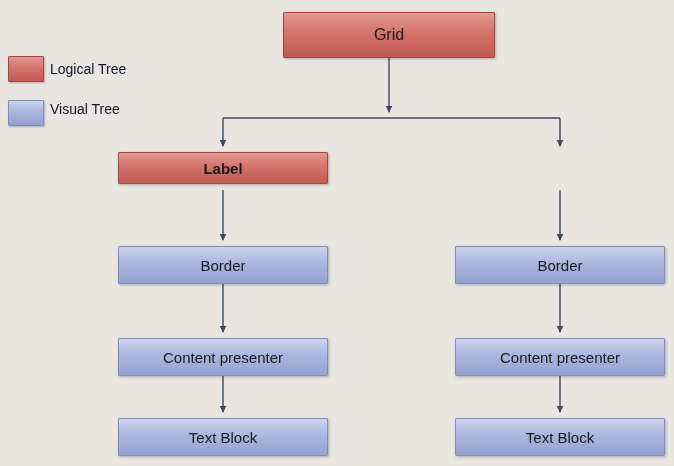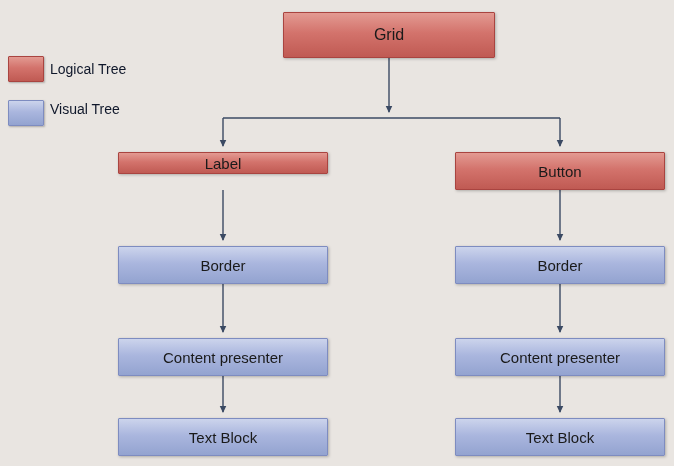--- a/index.html
+++ b/index.html
@@ -40,21 +40,21 @@
     background: linear-gradient(to bottom, #e39a92 0%, #d3736c 45%, #c05a53 100%);
     border: 1px solid #a94440;
   }
   .visual {
     background: linear-gradient(to bottom, #ccd4ec 0%, #aab6de 45%, #93a3d0 100%);
     border: 1px solid #7e8cc0;
     text-align: center;
   }
   
   .n-grid          { left: 283px; top: 12px;  width: 212px; height: 46px; font-size: 16px; }
-  .n-label         { left: 118px; top: 152px; width: 210px; height: 22px; }
+  .n-label         { left: 118px; top: 152px; width: 210px; height: 32px; font-weight: bold; }
   .n-button        { left: 455px; top: 152px; width: 210px; height: 38px; }
   .n-border-l      { left: 118px; top: 246px; width: 210px; height: 38px; }
   .n-border-r      { left: 455px; top: 246px; width: 210px; height: 38px; }
   .n-content-l     { left: 118px; top: 338px; width: 210px; height: 38px; }
   .n-content-r     { left: 455px; top: 338px; width: 210px; height: 38px; }
   .n-textblock-l   { left: 118px; top: 418px; width: 210px; height: 38px; }
   .n-textblock-r   { left: 455px; top: 418px; width: 210px; height: 38px; }
   
   .legend-swatch {
     position: absolute;
@@ -107,21 +107,20 @@
   <div class="legend-swatch logical"></div>
   <div class="legend-label l1">Logical Tree</div>
 
   <div class="legend-swatch visual"></div>
   <div class="legend-label l2">Visual Tree</div>
 
   <div class="node logical n-grid">Grid</div>
 
   <div class="node logical n-label">Label</div>
 
-  <div class="node logical n-button">Button</div>
 
   <div class="node visual n-border-l">Border</div>
 
   <div class="node visual n-border-r">Border</div>
 
   <div class="node visual n-content-l">Content presenter</div>
 
   <div class="node visual n-content-r">Content presenter</div>
 
   <div class="node visual n-textblock-l">Text Block</div>

